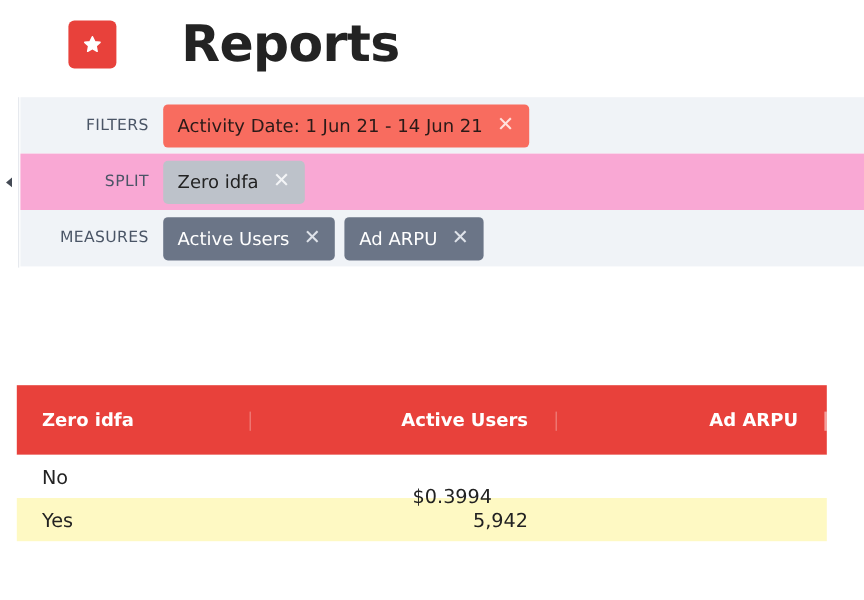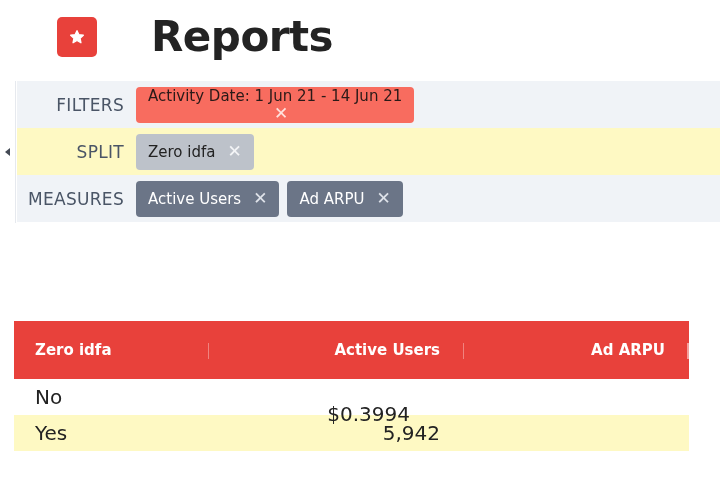--- a/index.html
+++ b/index.html
@@ -10,42 +10,42 @@
   .logo { width: 40px; height: 40px; background: #e8413b; border-radius: 5px; display: flex; align-items: center; justify-content: center; }
   .logo svg { width: 16px; height: 16px; }
   .title { margin-left: 22px; font-size: 42px; font-weight: bold; color: #232323; letter-spacing: -0.5px; line-height: 46px; }
 
   .panel { position: absolute; left: 0; top: 81px; width: 720px; height: 142px; }
   .collapse { position: absolute; left: 0; top: 0; width: 16px; height: 142px; background: #ffffff; border-right: 1px solid #e6e9ee; display: flex; align-items: center; justify-content: center; cursor: pointer; }
   .collapse .tri { width: 0; height: 0; border-top: 4px solid transparent; border-bottom: 4px solid transparent; border-right: 5px solid #444a55; }
 
   .row { position: absolute; left: 17px; width: 703px; height: 47px; display: flex; align-items: center; }
   .row.r1 { top: 0; background: #f0f3f7; }
-  .row.r2 { top: 47px; background: #fef9c3; }
+  .row.r2 { top: 47px; background: #f9a8d4; }
   .row.r3 { top: 94px; background: #f0f3f7; }
-  .row-label { width: 107px; text-align: right; font-size: 17px; color: #4a5566; letter-spacing: 0.3px; }
+  .row-label { width: 107px; text-align: right; font-size: 13px; color: #4a5566; letter-spacing: 0.3px; }
   .chips { display: flex; margin-left: 12px; gap: 8px; }
   .chip { height: 36px; border-radius: 4px; display: flex; align-items: center; padding: 0 12px 0 12px; font-size: 15px; cursor: pointer; white-space: nowrap; }
   .chip .x { margin-left: 12px; font-size: 17px; line-height: 1; }
-  .chip.filter { background: #f86c5f; color: #2a1a18; flex-direction: column; }
+  .chip.filter { background: #f86c5f; color: #2a1a18; }
   .chip.filter .x { color: #ffe2de; }
   .chip.split { background: #bdc2ca; color: #222; }
   .chip.split .x { color: #f4f5f7; }
   .chip.measure { background: #6b7587; color: #ffffff; }
   .chip.measure .x { color: #dfe3ea; }
 
   .table { position: absolute; left: 14px; top: 321px; width: 675px; }
   .thead { height: 58px; background: #e8413b; display: flex; align-items: center; color: #ffffff; font-weight: bold; font-size: 15px; }
   .th { position: relative; height: 58px; display: flex; align-items: center; }
   .th.c1 { width: 195px; padding-left: 21px; }
   .th.c2 { width: 255px; justify-content: flex-end; padding-right: 24px; }
   .th.c3 { width: 225px; justify-content: flex-end; padding-right: 24px; }
   .th .sep { position: absolute; right: 0; top: 22px; width: 1px; height: 16px; background: rgba(255,255,255,0.35); }
   .th.c3 .sep { right: 0; background: rgba(255,255,255,0.5); width: 2px; }
-  .tr { height: 36px; display: flex; align-items: center; font-size: 20px; color: #222; }
+  .tr { height: 36px; display: flex; align-items: center; font-size: 16px; color: #222; }
   .tr.odd { background: #ffffff; }
   .tr.even { background: #fef9c3; }
   .td.c1 { width: 195px; padding-left: 21px; }
   .td.c2 { width: 255px; text-align: right; padding-right: 24px; }
   .td.c3 { width: 225px; text-align: right; padding-right: 24px; margin-top: 33px; }
 </style>
 </head>
 <body>
 
 <div class="header">

